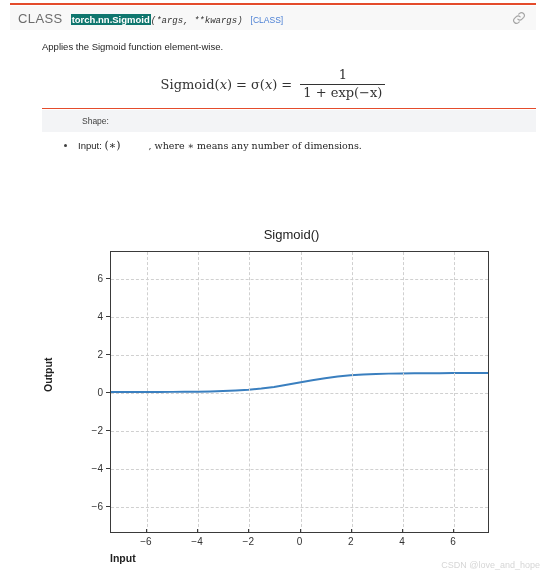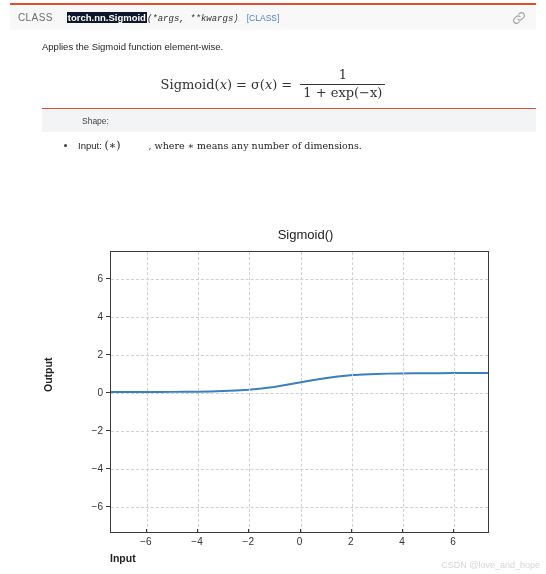--- a/index.html
+++ b/index.html
@@ -40,25 +40,25 @@
   .sig-inner {
     display: flex;
     align-items: baseline;
     padding-left: 8px;
     font-size: 9.5px;
     white-space: nowrap;
   }
   .class-kw {
     color: #6c6c6c;
     letter-spacing: 0.4px;
-    font-size: 10px;
-    margin-right: 14px;
+    font-size: 13px;
+    margin-right: 8px;
   }
   .sig-name {
-    background: #0f172a;
+    background: #0f766e;
     color: #ffffff;
     font-weight: bold;
     font-size: 9.5px;
     padding: 0 1px;
   }
   .sig-params {
     font-family: "Liberation Mono", monospace;
     font-style: italic;
     font-size: 9px;
     color: #333333;
@@ -189,21 +189,21 @@
   
   .chart-wrap {
     position: absolute;
     left: 0;
     top: 222px;
     width: 546px;
     height: 352px;
   }
   .chart-title {
     position: absolute;
-    left: 116px;
+    left: 102px;
     top: 5px;
     width: 379px;
     text-align: center;
     font-size: 13px;
     color: #222222;
   }
   .plot-area {
     position: absolute;
     left: 110px;
     top: 29px;

